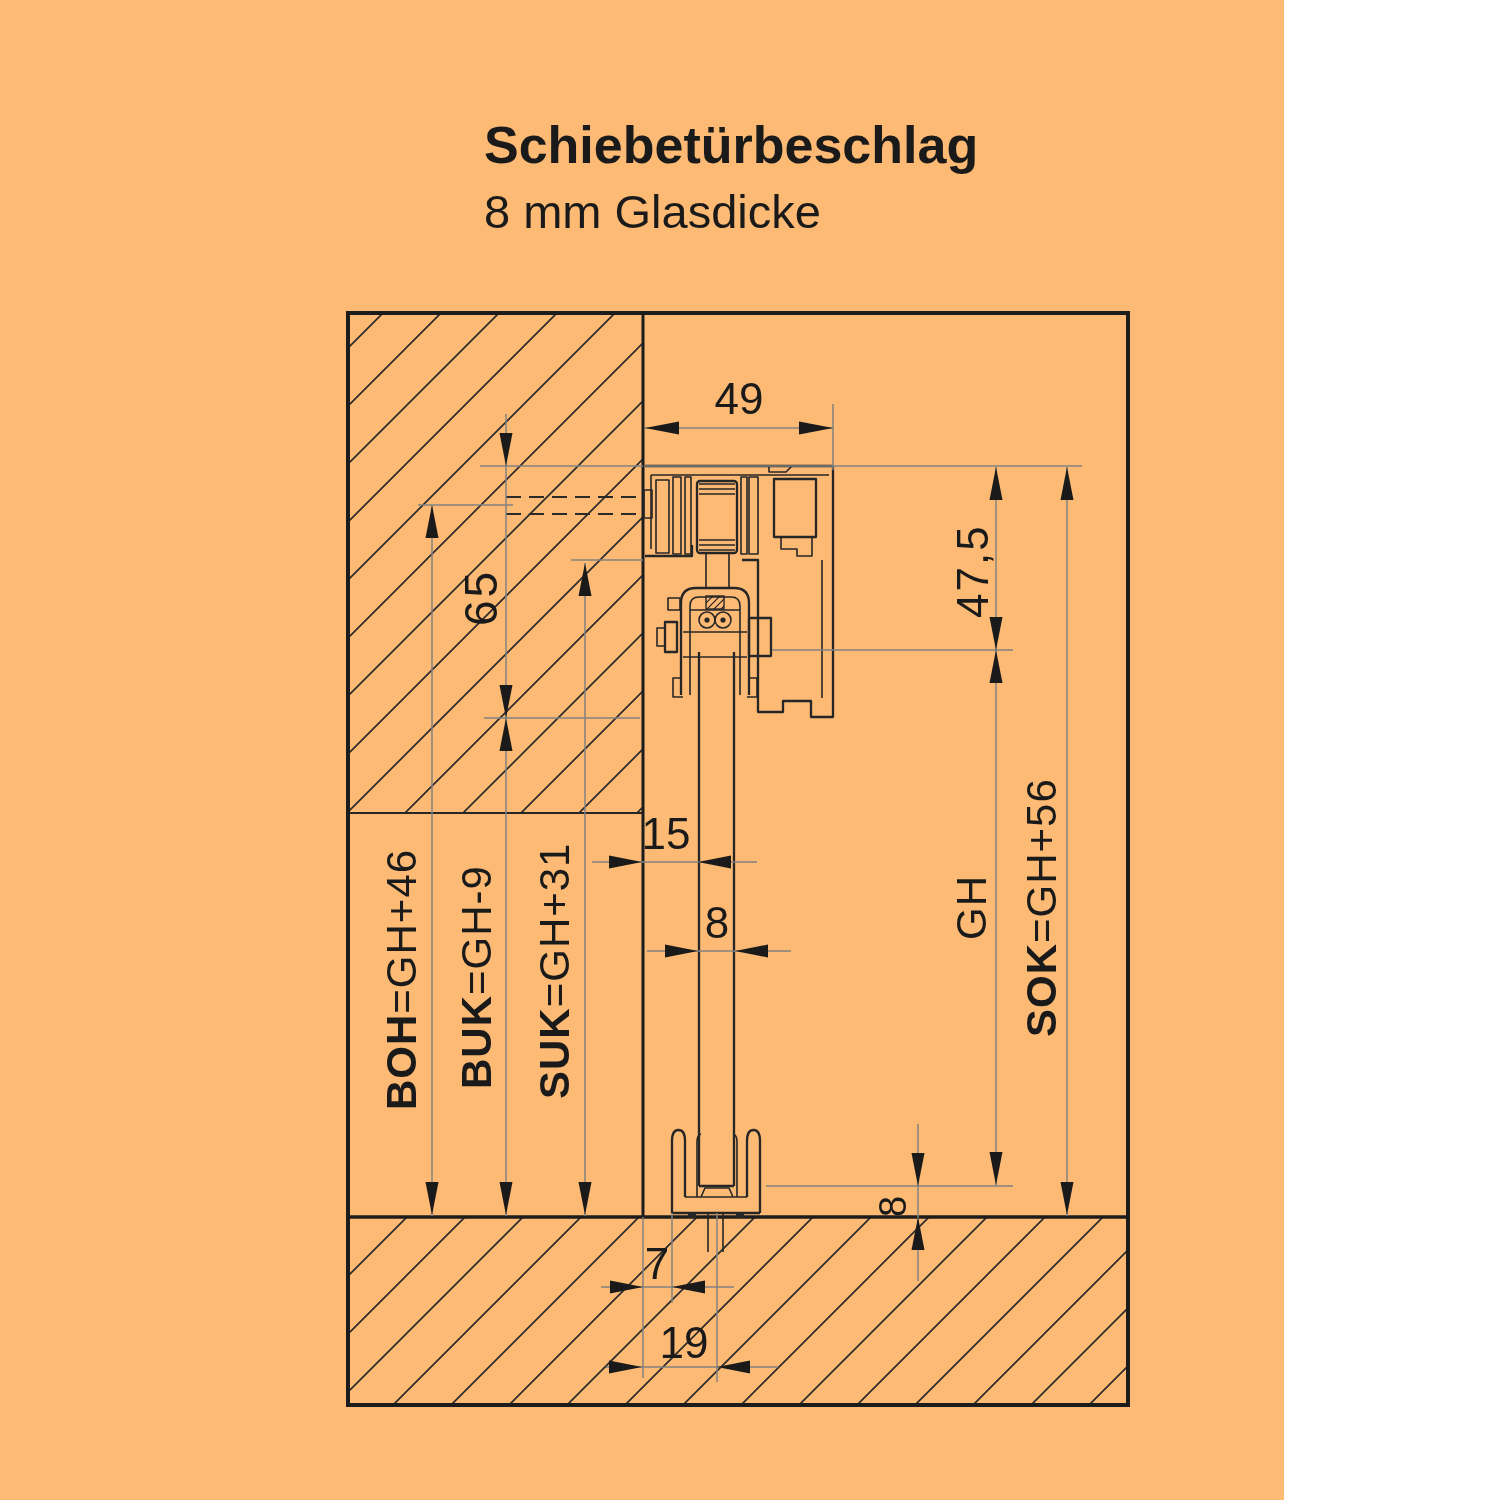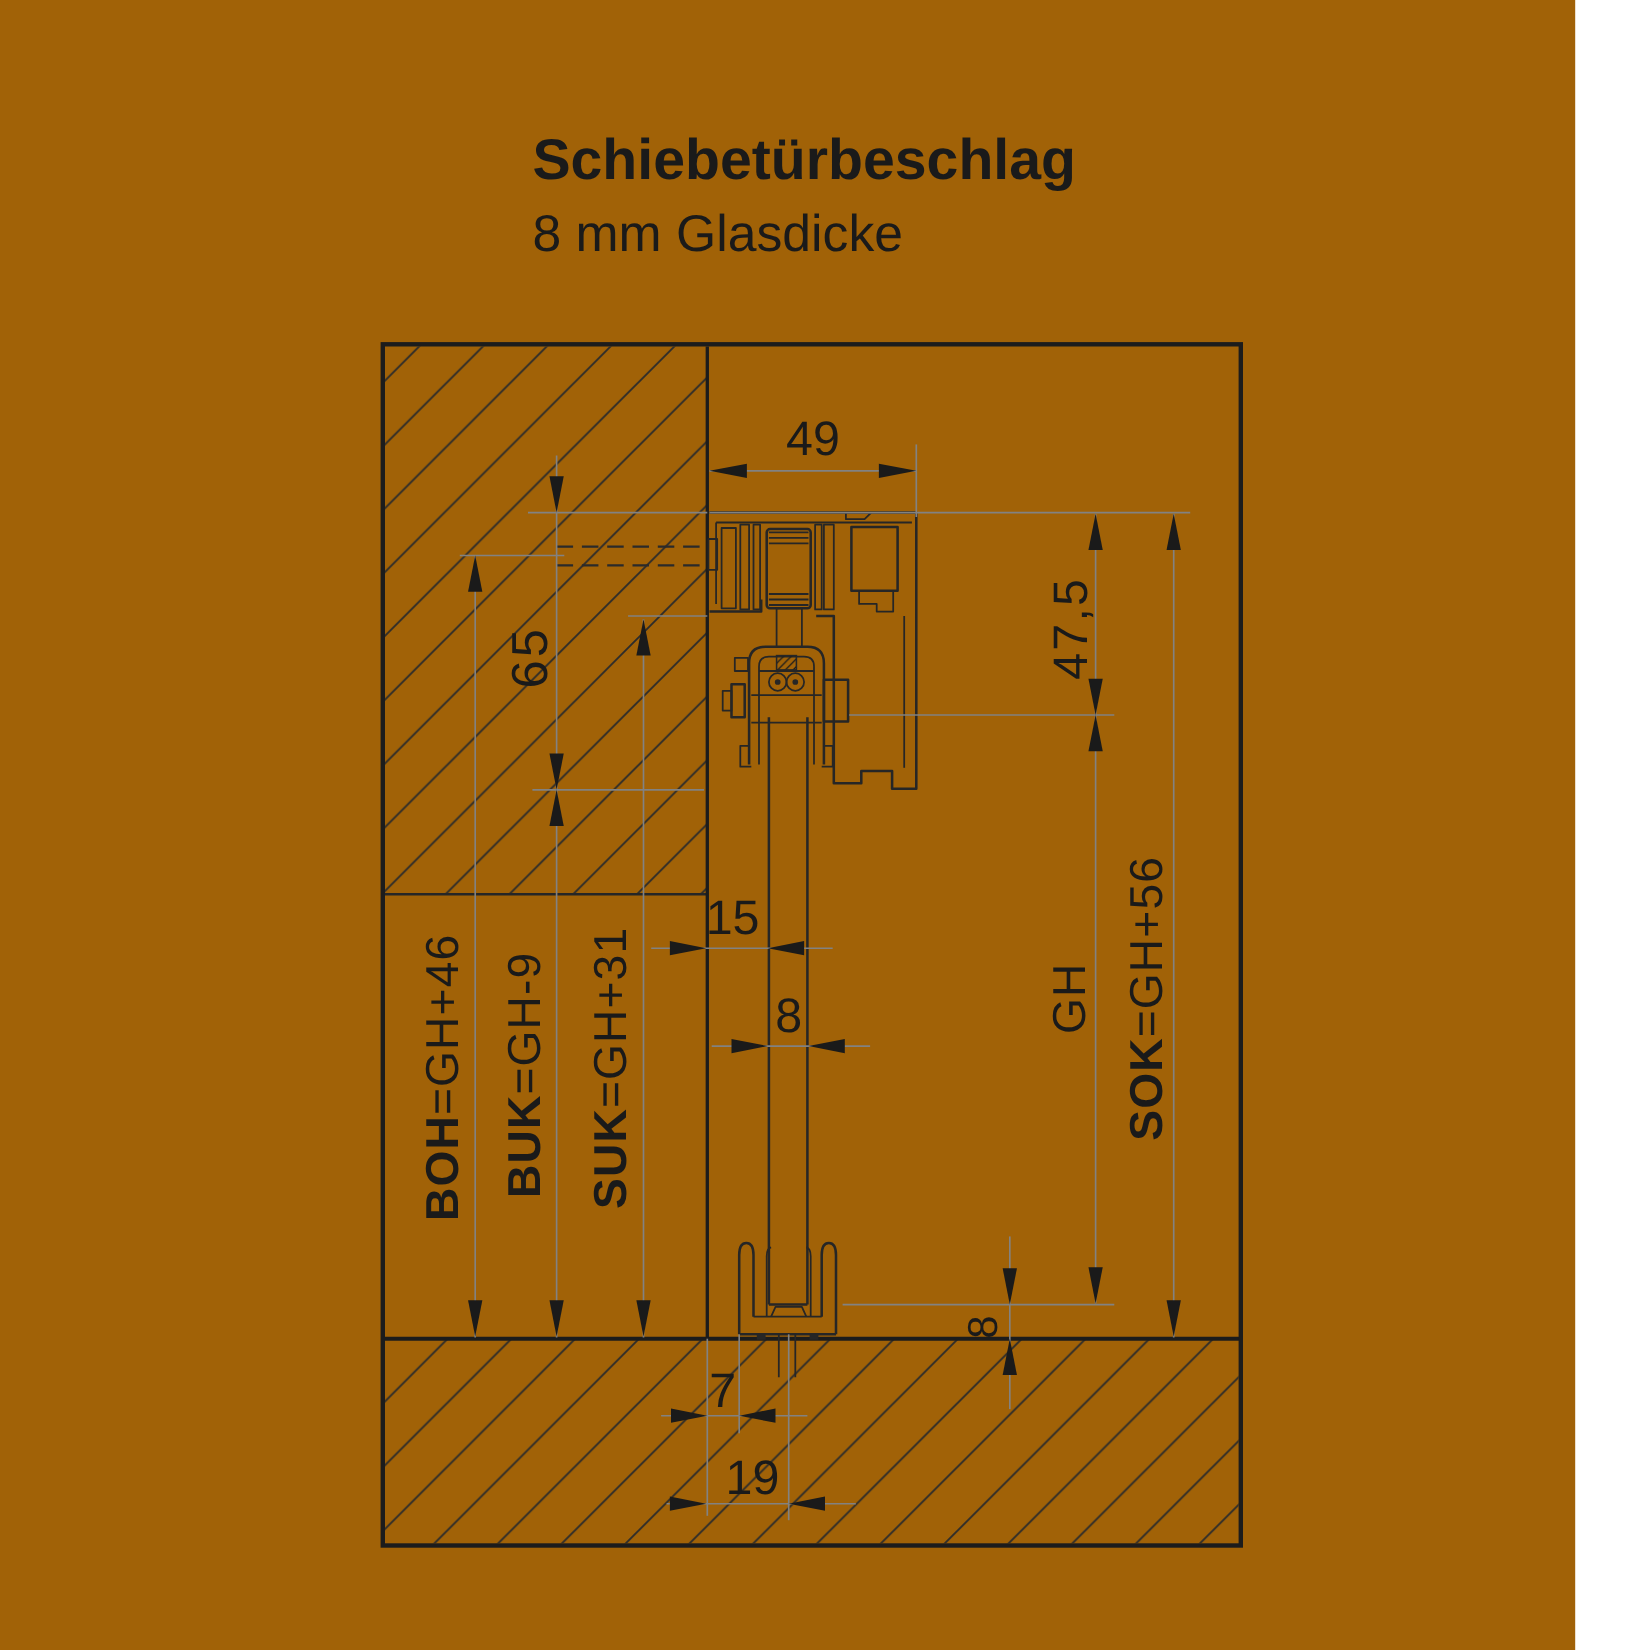--- a/index.html
+++ b/index.html
@@ -1,16 +1,16 @@
 <!DOCTYPE html>
 <html><head>
 <meta charset="utf-8">
 <style>
   html,body { margin:0; padding:0; background:#ffffff; }
-  #stage { position:relative; width:1432px; height:1500px; background:#a16207; overflow:hidden; }
+  #stage { position:relative; width:1284px; height:1500px; background:#fdba74; overflow:hidden; }
   svg { display:block; }
   .draw  { stroke:#262626; fill:none; stroke-width:2.3; stroke-linejoin:round; }
   .draw2 { stroke:#262626; fill:none; stroke-width:1.6; stroke-linejoin:round; }
   .frame { stroke:#1c1c1c; fill:none; stroke-width:4; }
   .edge  { stroke:#1c1c1c; fill:none; stroke-width:3; }
   .floorline { stroke:#1c1c1c; fill:none; stroke-width:3.5; }
   .wallbottom { stroke:#262626; fill:none; stroke-width:2.2; }
   .dim   { stroke:#828282; fill:none; stroke-width:1.5; }
   .dash  { stroke:#2a2a2a; fill:none; stroke-width:2; stroke-dasharray:15 8; }
   .arr   { fill:#1a1a1a; stroke:none; }

